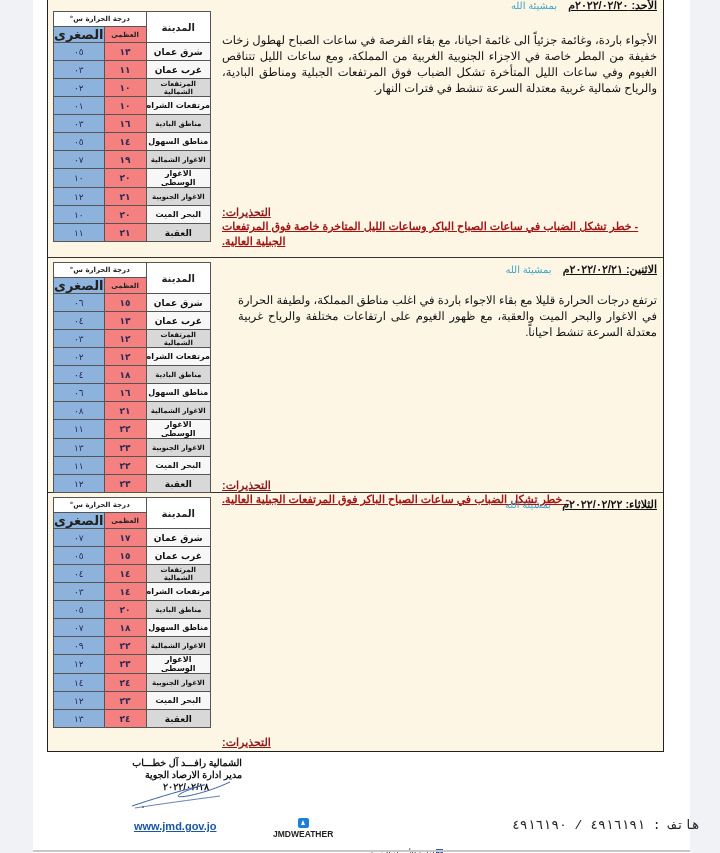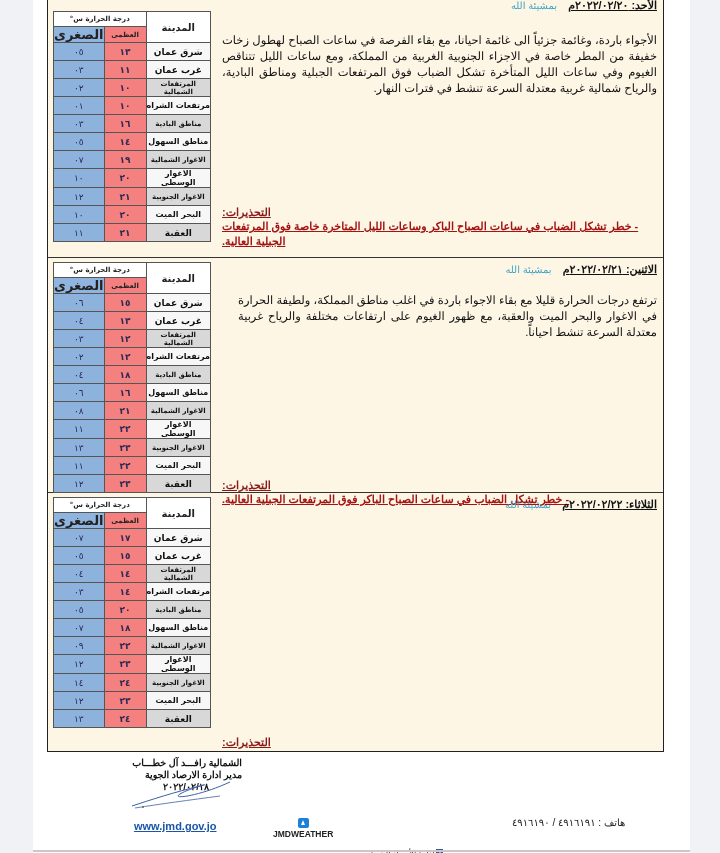--- a/index.html
+++ b/index.html
@@ -79,21 +79,21 @@
   
   .sig { position:absolute; left:130px; top:757px; width:112px; direction:rtl; text-align:right; font-family:"Liberation Sans", sans-serif; font-weight:bold; font-size:9.5px; color:#111; line-height:12px; }
   .sig-scribble { position:absolute; left:130px; top:770px; width:110px; height:40px; }
   .dot { position:absolute; left:142px; top:806px; width:2px; height:2px; background:#666; border-radius:50%; }
   .site-link { position:absolute; left:134px; top:820px; font-family:"Liberation Sans", sans-serif; font-size:11px; color:#1a56a8; text-decoration:underline; font-weight:bold; }
   .app-link { position:absolute; left:273px; top:818px; font-family:"Liberation Sans", sans-serif; font-size:8.5px; font-weight:bold; color:#222; display:flex; align-items:center; gap:1px;flex-direction:column; }
   .app-icon { width:11px; height:10px; background:#1e7fd8; border-radius:2px; position:relative; }
   .app-icon::after { content:""; position:absolute; left:3px; top:2px; border-left:2.5px solid transparent; border-right:2.5px solid transparent; border-bottom:5px solid #fff; }
   .fb-link { position:absolute; left:370px; top:849px; direction:rtl; font-family:"Liberation Sans", sans-serif; font-size:8px; color:#222; display:flex; align-items:flex-start; gap:2px; }
   .fb-icon { width:7px; height:7px; background:#3b5998; color:#fff; font-size:6px; line-height:7px; text-align:center; font-weight:bold; }
-  .phone { position:absolute; left:512px; top:817px; direction:rtl; font-family:Liberation Sans, sans-serif; font-size:10px; color:#222; }
+  .phone { position:absolute; left:512px; top:817px; direction:rtl; font-family:Liberation Mono, monospace; font-size:13px; color:#222; }
 </style>
 </head>
 <body>
 
 <div class="page"></div>
 
 <div class="doc">
 
   <div class="day d1">
     <table class="wx-table">

